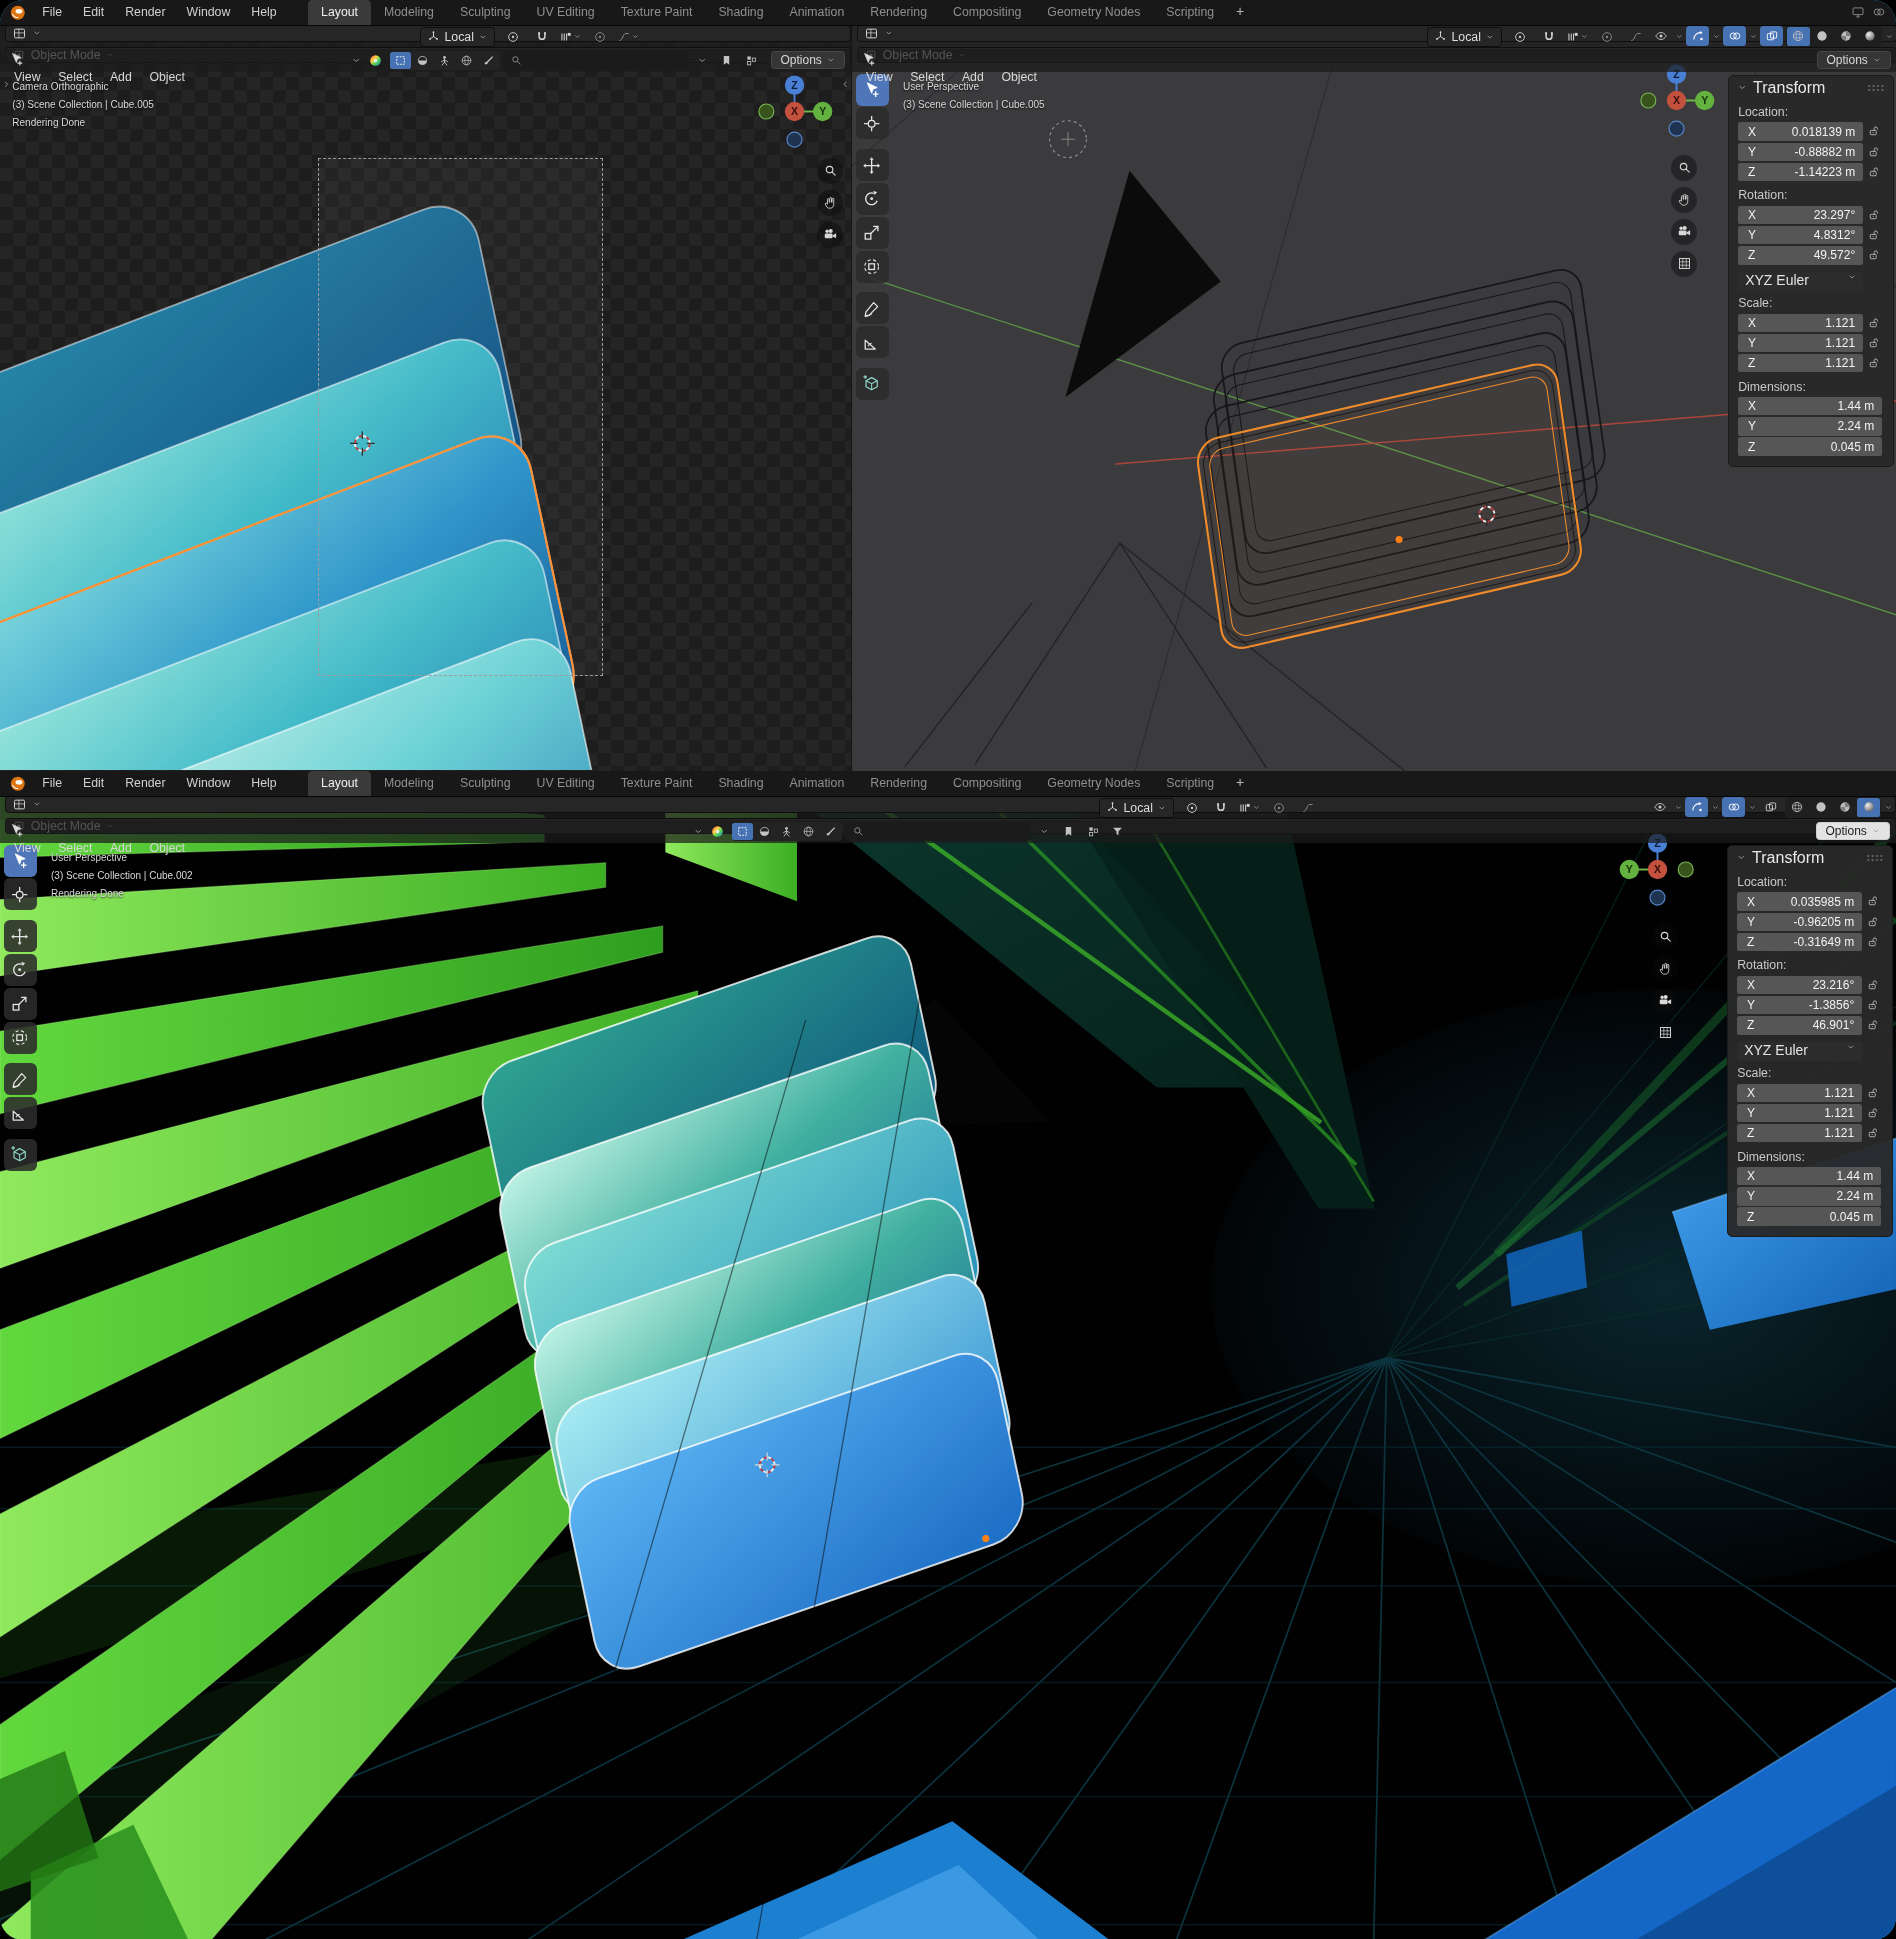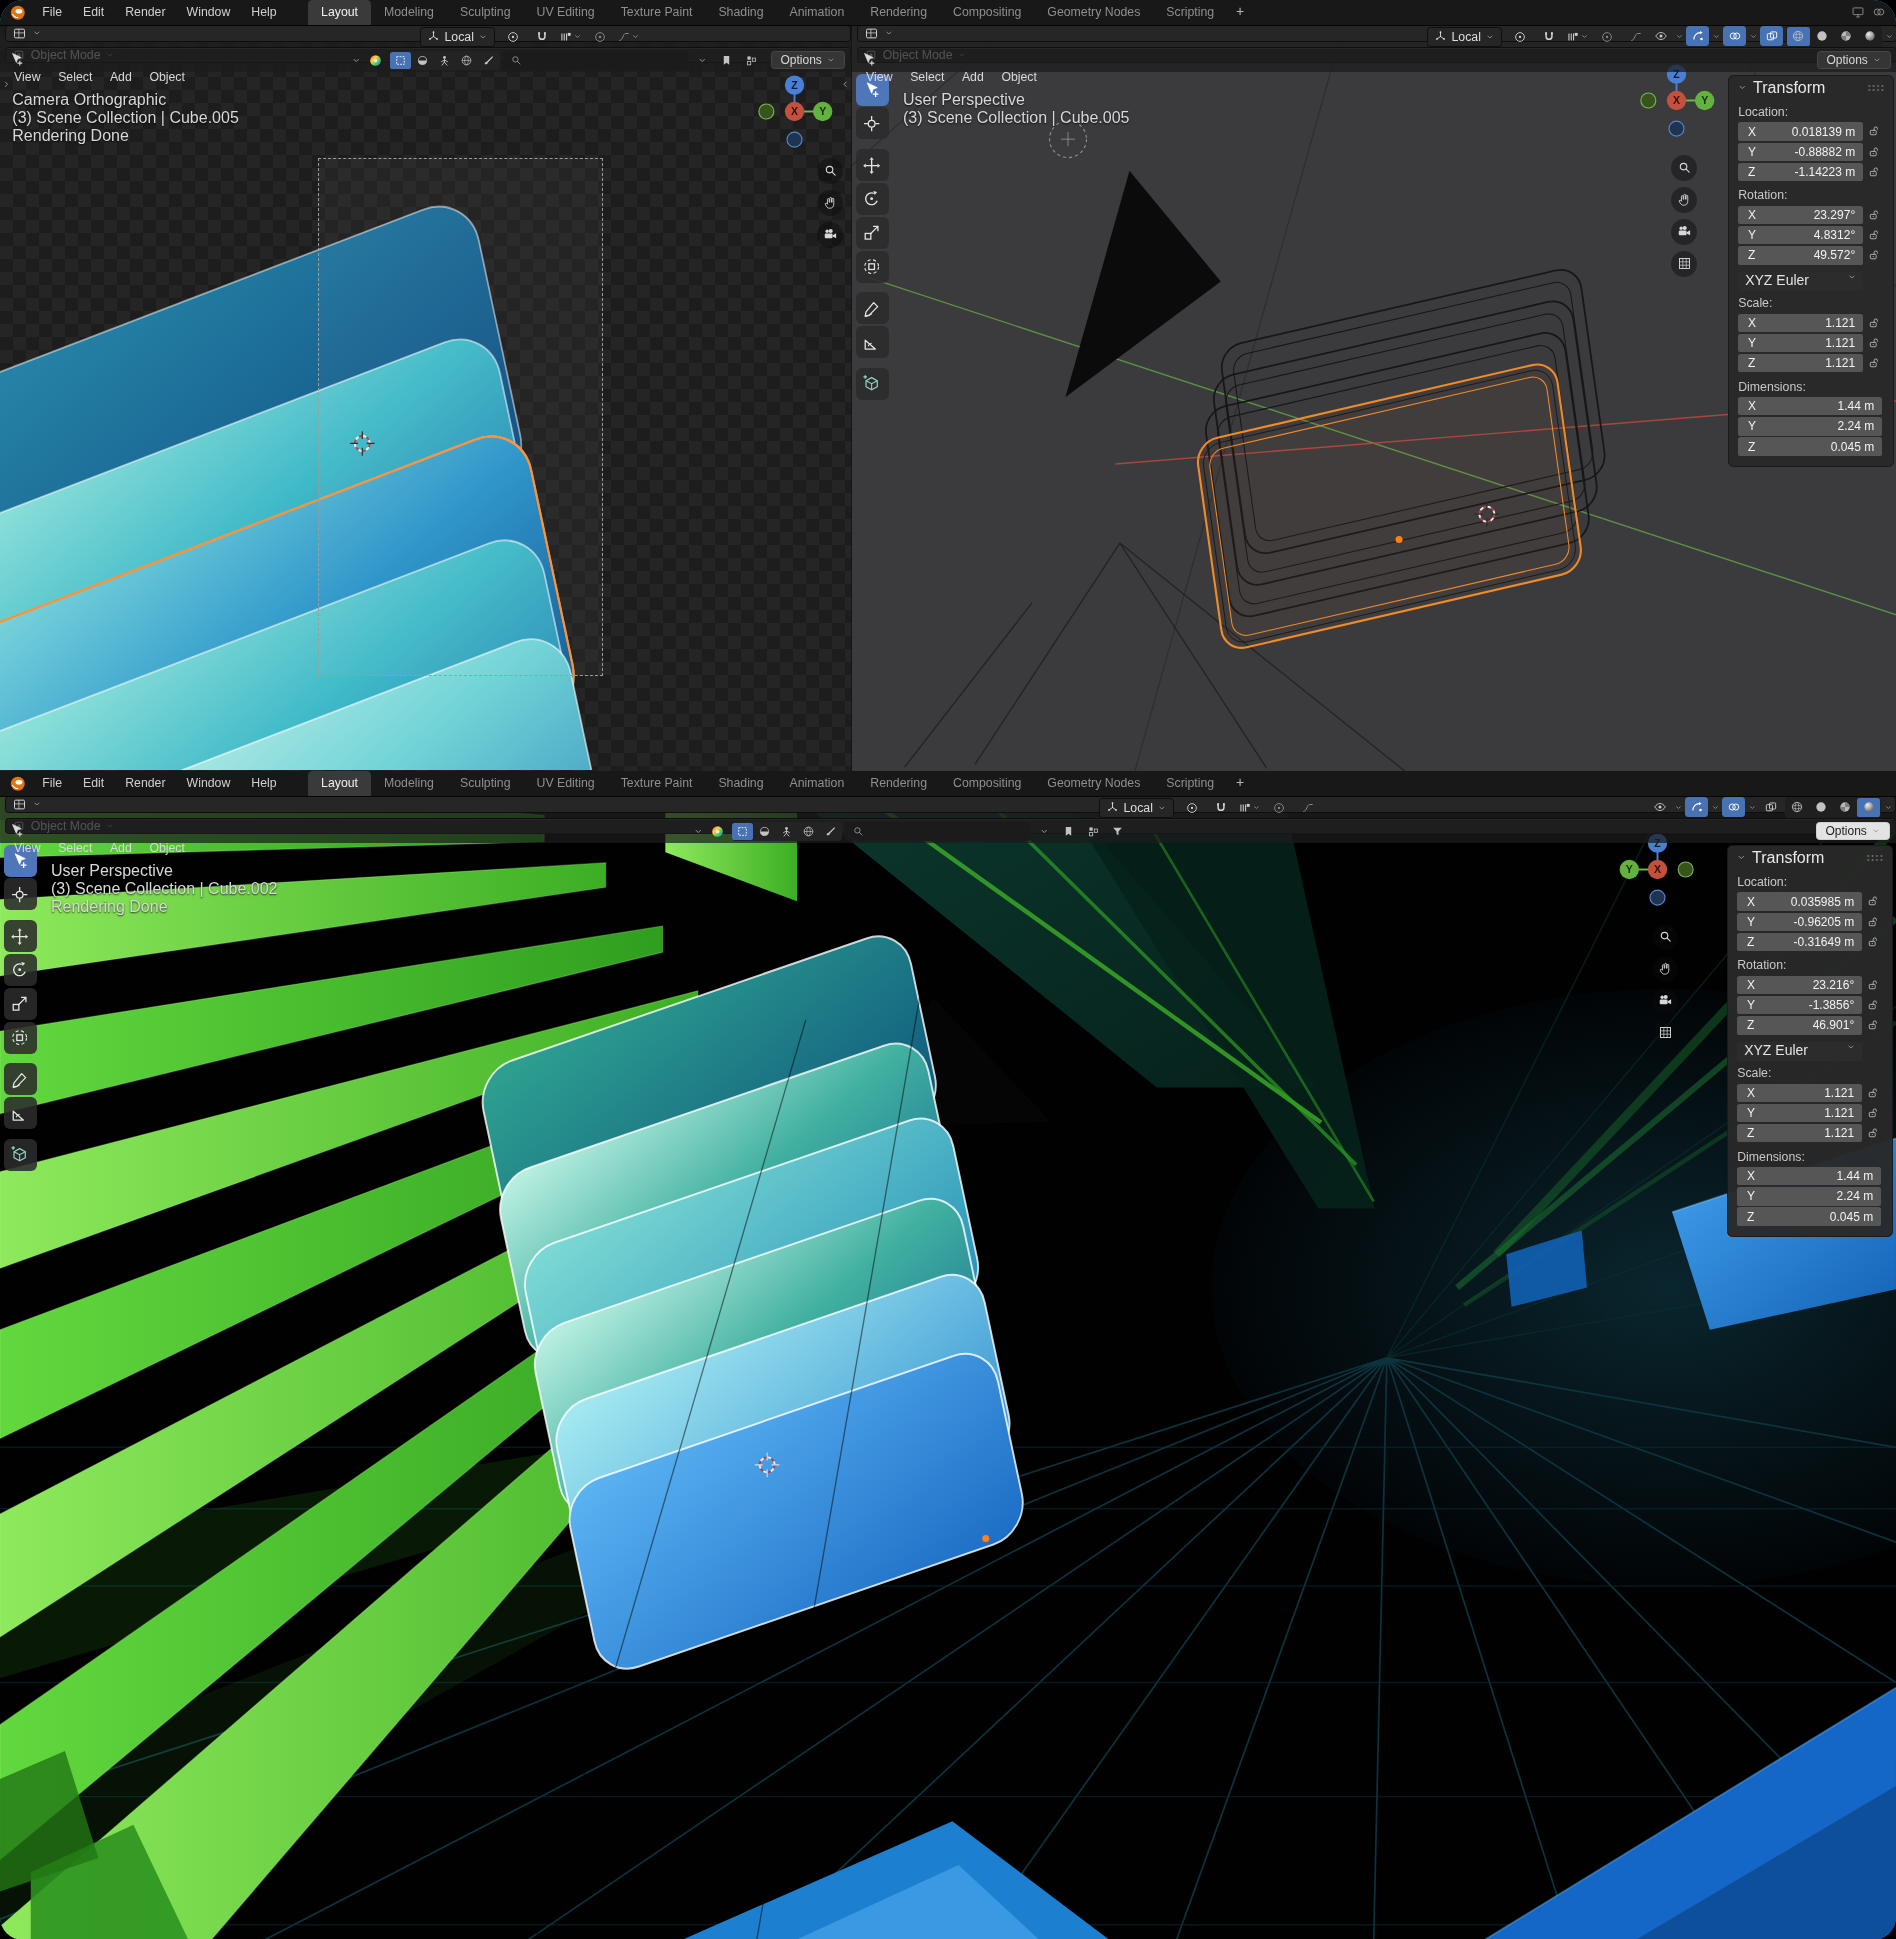--- a/index.html
+++ b/index.html
@@ -53,21 +53,21 @@
   .mid-cluster{position:absolute;top:1.8px;height:19.3px;display:flex;align-items:center;gap:3.5px;}
   .vp-tl .mid-cluster{left:351px;} .vp-b .mid-cluster{left:693px;}
   .mc-strip{display:flex;background:#232323;border-radius:3.5px;padding:0.9px;gap:0.9px;}
   .mc-ic{width:21px;height:17.6px;display:flex;align-items:center;justify-content:center;color:#c3c3c3;border-radius:2.6px;}
   .mc-ic.on{background:#4772b3;color:#fff;}
   .search{display:flex;align-items:center;gap:5.3px;width:171px;height:19.3px;background:#1b1b1b;border-radius:3.5px;padding:0 7px;color:#8f8f8f;font-size:12px;}
   .options-pill{position:absolute;top:1.8px;right:6.1px;height:18.4px;display:flex;align-items:center;gap:4.4px;padding:0 8px;background:#353535;border:0.9px solid #474747;border-radius:3.5px;font-size:12px;color:#d8d8d8;z-index:11;}
   .options-pill.light{background:#e3e3e3;border-color:#cfcfcf;color:#1d1d1d;}
 
   
-  .vp-label{position:absolute;top:66px;z-index:8;font-size:16px;line-height:18.4px;color:#d8d8d8;text-shadow:0 0.9px 1.8px rgba(0,0,0,.75);white-space:nowrap;}
+  .vp-label{position:absolute;top:53px;z-index:8;font-size:10px;line-height:18.4px;color:#d8d8d8;text-shadow:0 0.9px 1.8px rgba(0,0,0,.75);white-space:nowrap;}
   .vp-tl .vp-label{left:12.3px;} .vp-tr .vp-label{left:51px;} .vp-b .vp-label{left:51px;}
   .edge-arrow{position:absolute;color:#9a9a9a;z-index:9;}
 
   
   .tcol{position:absolute;left:3.5px;top:49px;display:flex;flex-direction:column;gap:1.8px;z-index:9;}
   .tbtn{width:33px;height:32px;background:rgba(43,43,43,0.88);border-radius:6.1px;display:flex;align-items:center;justify-content:center;color:#e3e3e3;}
   .tbtn.active{background:#4f76b8;color:#fff;}
   .tbtn.gap{margin-top:8px;}
   .tbtn[data-name="add-cube-tool"]{color:#8fd8c8;}
 

